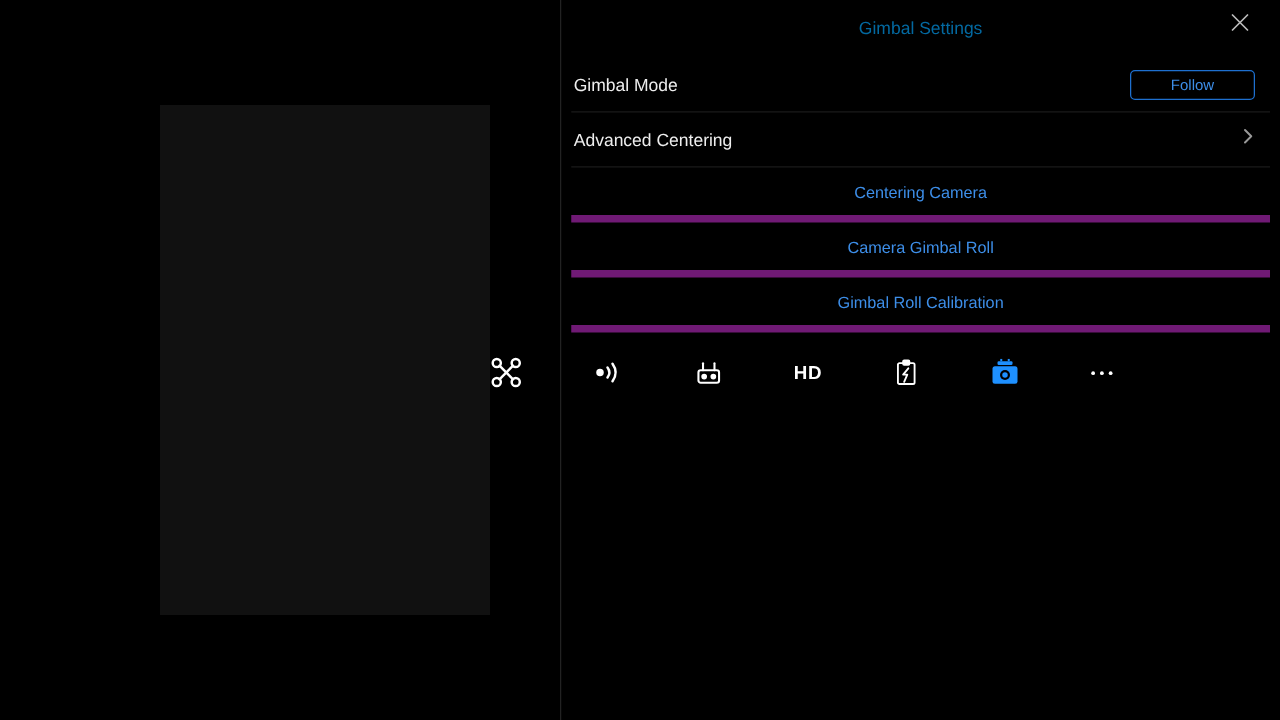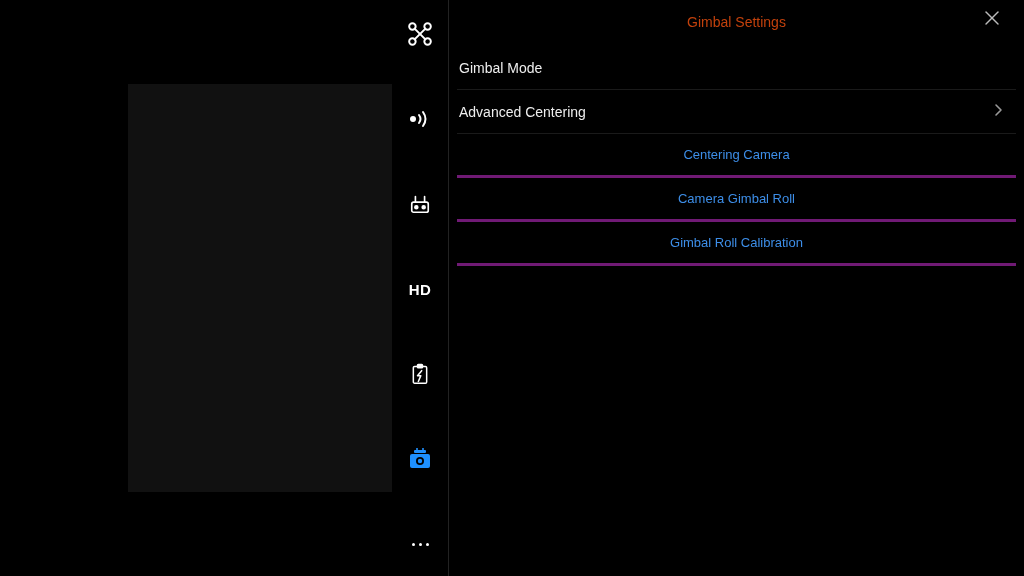--- a/index.html
+++ b/index.html
@@ -17,21 +17,21 @@
     position: absolute;
     left: 128px; top: 84px;
     width: 264px; height: 408px;
     background: #111;
   }
   .sidebar {
     position: absolute;
     left: 392px; top: 0;
     width: 56px; height: 576px;
     display: flex;
-    flex-direction: column;
+    flex-direction: row;
     align-items: center;
     padding-top: 20px;
     gap: 57px;
   }
   .sidebar-item {
     width: 56px; height: 28px;
     display: flex;
     align-items: center;
     justify-content: center;
     cursor: pointer;
@@ -61,21 +61,21 @@
     height: 36px;
     display: flex;
     align-items: center;
     justify-content: center;
     position: relative;
     margin-top: 4px;
   }
   .panel-title {
     font-size: 14px;
     font-weight: 500;
-    color: #c2410c;
+    color: #0369a1;
   }
   .close-btn {
     position: absolute;
     right: 20px; top: 4px;
     width: 24px; height: 24px;
     display: flex;
     align-items: center;
     justify-content: center;
     cursor: pointer;
     color: #bbb;
@@ -107,21 +107,21 @@
     color: #3d8ee8;
     font-size: 12px;
     cursor: pointer;
   }
   .chevron { color: #999; }
   .link-row {
     display: flex;
     align-items: center;
     justify-content: center;
     height: 44px;
-    border-bottom: 3px solid #701a75;
+    border-bottom: 6px solid #701a75;
     color: #3d8ee8;
     font-size: 13px;
     cursor: pointer;
   }
   .dots {
     display: flex;
     gap: 4px;
   }
   .dot {
     width: 3px; height: 3px;
@@ -221,20 +221,23 @@
             <line x1="14" y1="2" x2="2" y2="14"></line>
           </svg>
         </span>
       </div>
     </div>
 
     <div class="settings-list">
 
       <div class="row">
         <div class="row-label">Gimbal Mode</div>
+        <div class="pill">
+          <span>Follow</span>
+        </div>
       </div>
 
       <div class="row">
         <div class="row-label">Advanced Centering</div>
         <span class="chevron">
           <svg width="10" height="14" viewBox="0 0 8 14" fill="none" stroke="currentColor" stroke-width="1.6" stroke-linecap="round" stroke-linejoin="round">
             <polyline points="1,2 6,7 1,12"></polyline>
           </svg>
         </span>
       </div>

